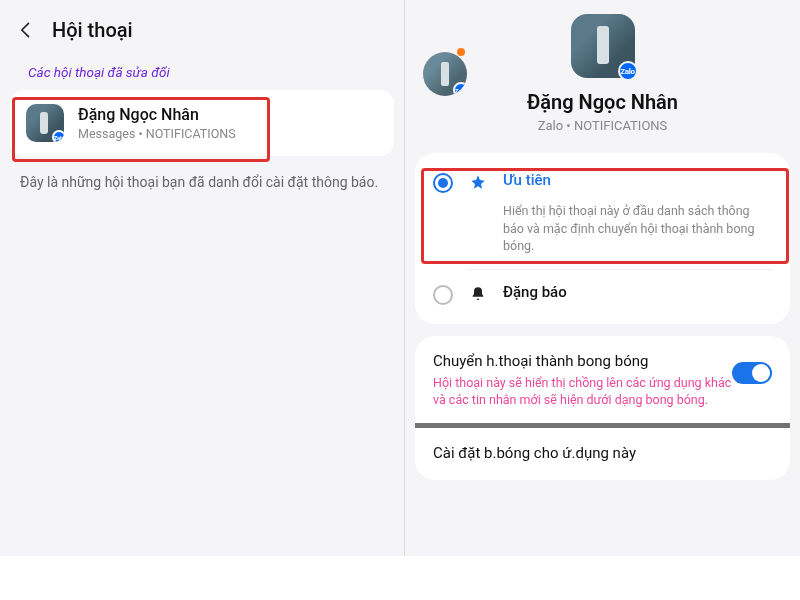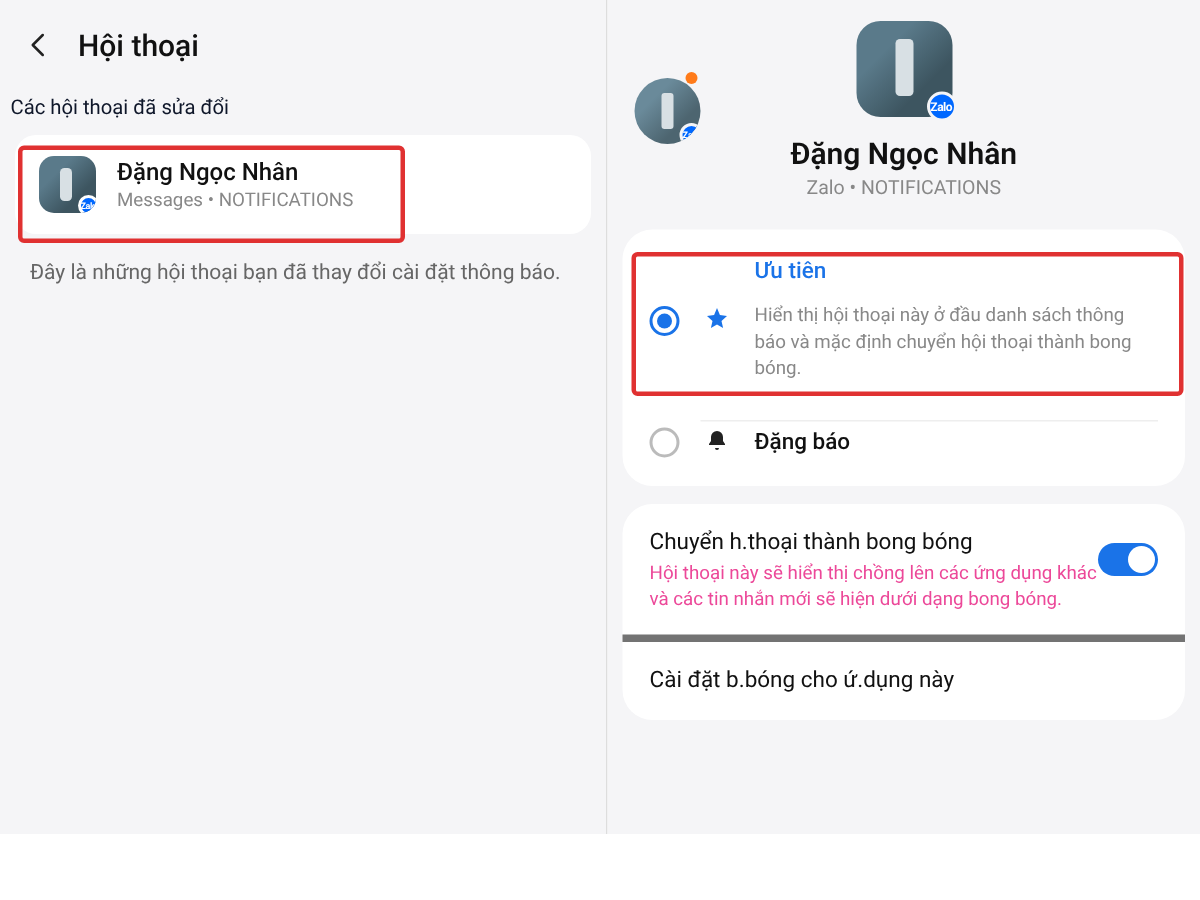--- a/index.html
+++ b/index.html
@@ -34,23 +34,24 @@
     width: 20px;
     height: 20px;
     margin-right: 16px;
   }
   .header-title {
     font-size: 20px;
     font-weight: 500;
     color: #111;
   }
   .section-label {
-    padding: 8px 20px 10px 7px;
+    padding: 8px 20px 10px 28px;
     font-size: 13.5px;
-    color: #0f172a;
+    color: #6d28d9;
+    font-style: italic;
   }
   .convo-card {
     background: #fff;
     border-radius: 14px;
     margin: 0 10px;
     padding: 14px 16px;
     display: flex;
     align-items: center;
     position: relative;
   }
@@ -232,21 +233,21 @@
 
   .options-card {
     background: #fff;
     border-radius: 20px;
     margin: 0 10px 12px 10px;
     padding: 4px 0;
     position: relative;
   }
   .option-row {
     display: flex;
-    align-items: center;
+    align-items: flex-start;
     padding: 14px 18px;
     gap: 16px;
   }
   .option-row + .option-row::before {
     content: '';
     position: absolute;
     left: 52px;
     right: 18px;
     height: 1px;
     background: #eee;
@@ -369,21 +370,21 @@
     <div class="avatar-sm">
       <div class="zalo-badge">
           <span>Zalo</span>
         </div>
     </div>
     <div>
       <div class="convo-name">Đặng Ngọc Nhân</div>
       <div class="convo-sub">Messages • NOTIFICATIONS</div>
     </div>
   </div>
-  <div class="desc-text">Đây là những hội thoại bạn đã thay đổi cài đặt thông báo.</div>
+  <div class="desc-text">Đây là những hội thoại bạn đã danh đổi cài đặt thông báo.</div>
   <div class="highlight-red highlight-left"></div>
 </div>
 
 <div class="panel panel-right">
   <div class="avatar-area">
     <div class="orange-dot"></div>
     <div class="avatar-small-overlay">
       <div class="overlay-badge">
           <span>Zalo</span>
         </div>

